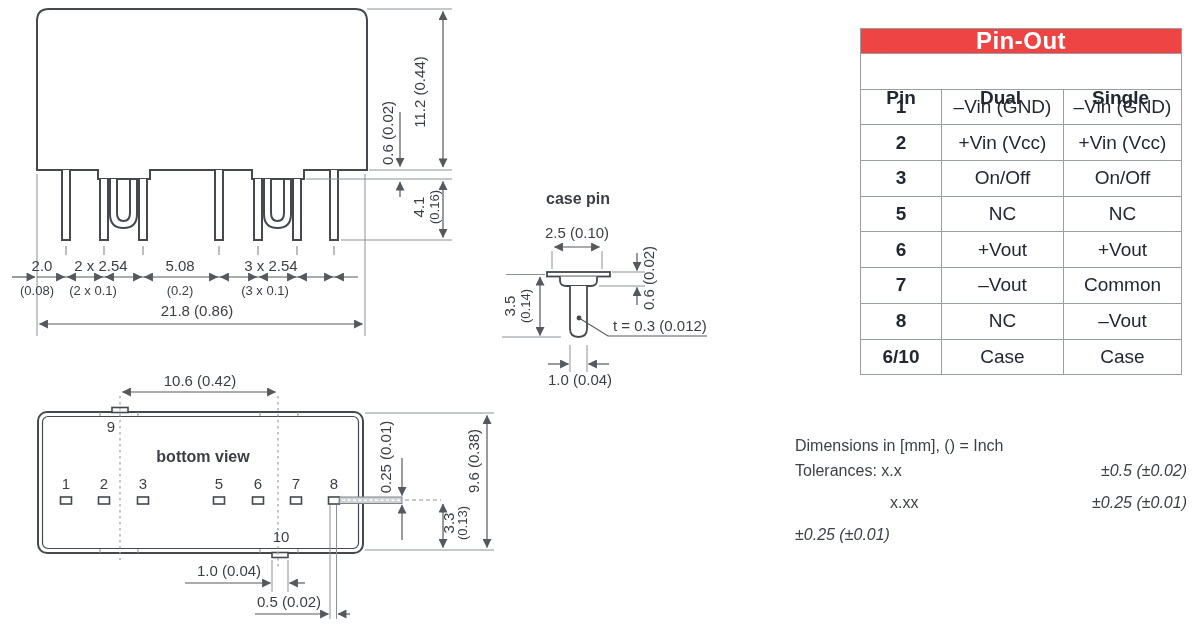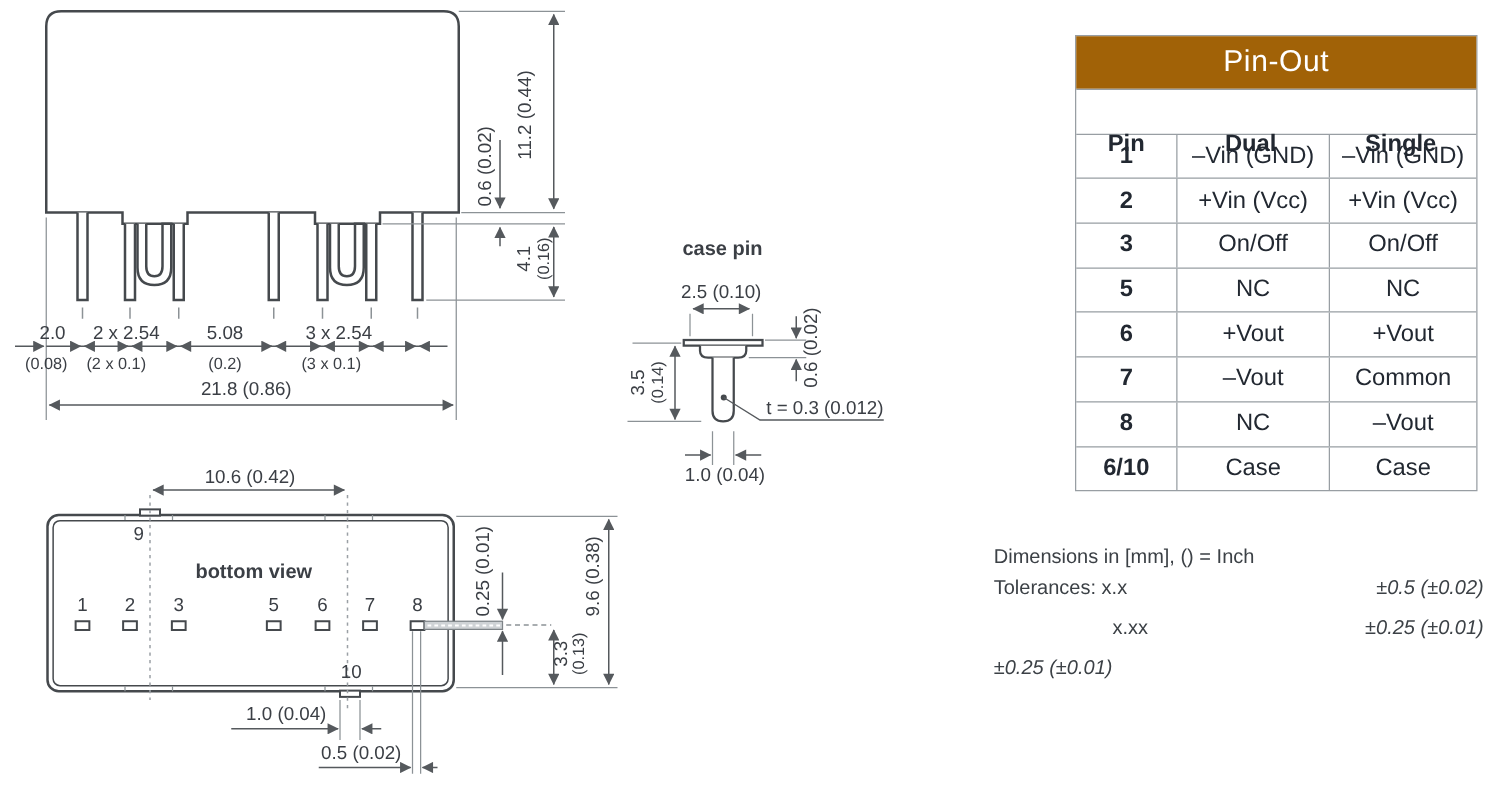--- a/index.html
+++ b/index.html
@@ -16,23 +16,23 @@
   .viewtitle{font-size:16px;font-weight:600;}
   .pinnum{font-size:15px;font-weight:500;}
 
   
   .pinout{
     position:absolute;left:860px;top:28px;width:320px;
     border:1.5px solid #989ea3;box-sizing:content-box;
     color:#222831;
   }
   .pt-title{
-    height:42px;background:#a16207;color:#ffffff;
+    height:24px;background:#ef4444;color:#ffffff;
     display:flex;align-items:center;justify-content:center;
-    font-size:24px;font-weight:400;letter-spacing:.5px;
+    font-size:24px;font-weight:700;letter-spacing:.5px;
   }
   .pt-row{display:flex;height:34.7px;border-top:1.5px solid #989ea3;}
   .pt-cell{
     display:flex;align-items:center;justify-content:center;
     font-size:19px;box-sizing:border-box;
   }
   .pt-cell.c0{width:80px;}
   .pt-cell.c1{width:122px;border-left:1.5px solid #989ea3;}
   .pt-cell.c2{flex:1;border-left:1.5px solid #989ea3;}
   .pt-head .pt-cell{font-weight:700;margin-top:44px;}

